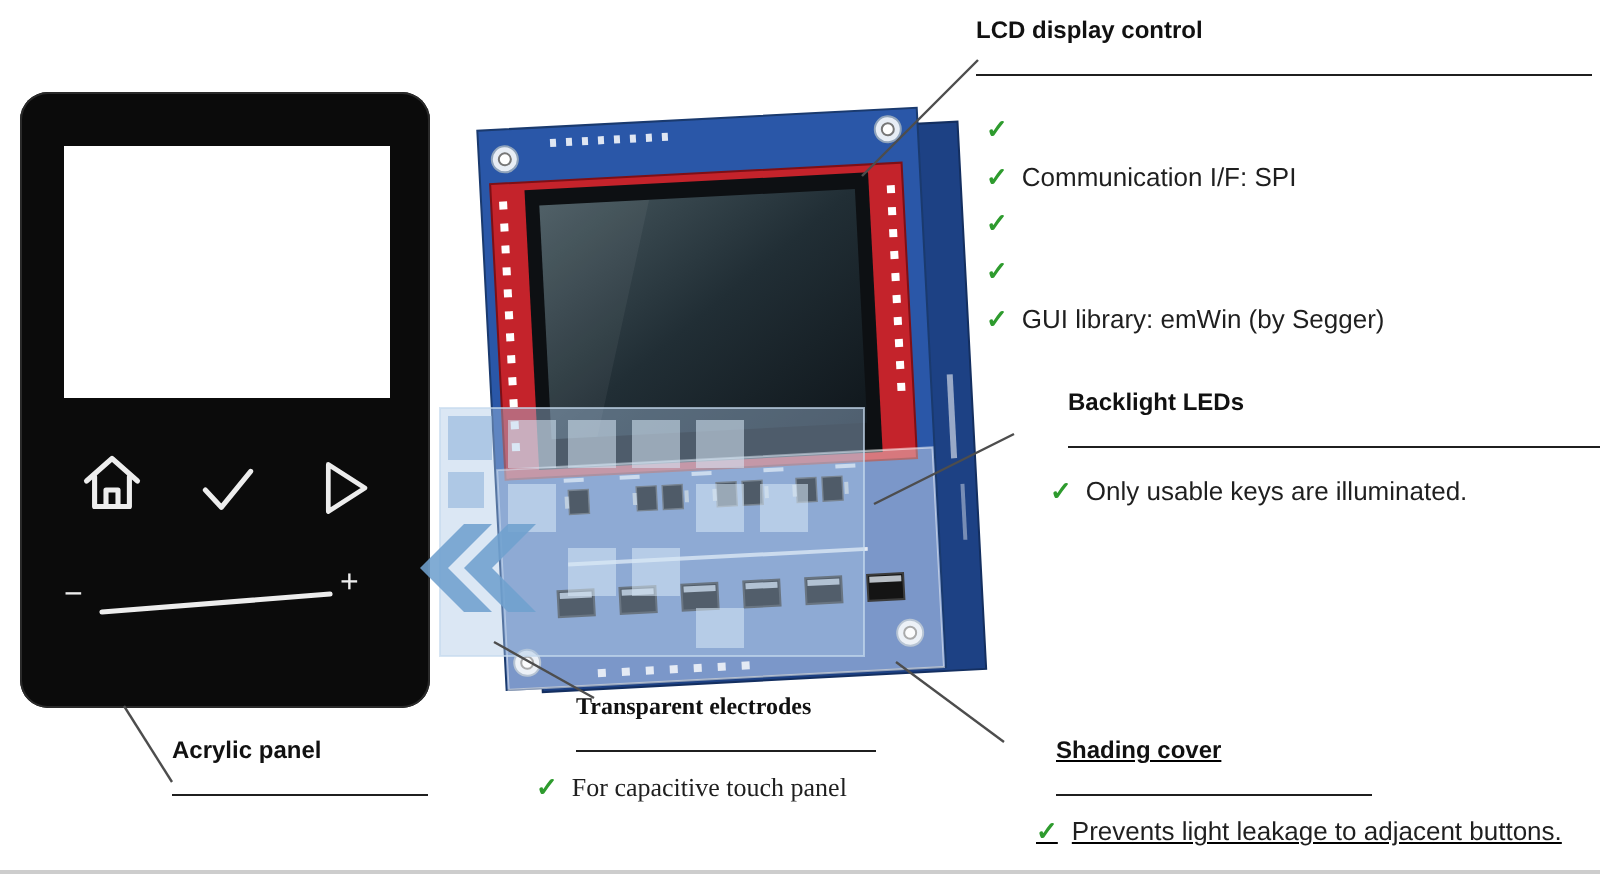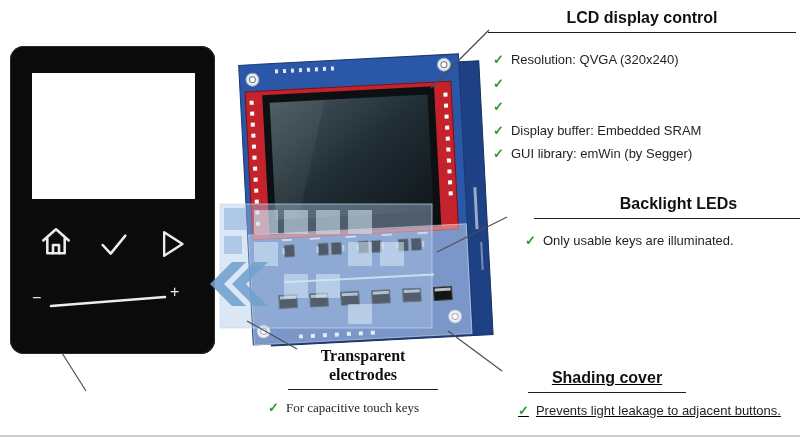--- a/index.html
+++ b/index.html
@@ -10,22 +10,22 @@
          background:#0b0b0b;border-radius:14px;box-shadow:0 0 0 1px #2a2a2a inset;}
   #display-window{position:absolute;left:22px;top:27px;width:163px;height:126px;background:#ffffff;}
   .pico{position:absolute;}
   .pico svg{display:block;}
   #slider-minus{position:absolute;left:22px;top:244px;color:#ededed;font-size:16px;line-height:16px;}
   #slider-plus{position:absolute;left:160px;top:238px;color:#ededed;font-size:16px;line-height:16px;}
   #slider-svg{position:absolute;left:38px;top:246px;}
 
   
   .callout{position:absolute;}
-  .co-title{font-size:16px;font-weight:700;color:#111;padding-bottom:5px;
-            border-bottom:1.6px solid #1f1f1f;line-height:1.2;text-align:center;}
+  .co-title{font-size:12px;font-weight:700;color:#111;padding-bottom:15px;
+            border-bottom:1.6px solid #1f1f1f;line-height:1.2;}
   .co-items{list-style:none;margin:0;padding:0;white-space:nowrap;}
   .co-items li{display:flex;gap:7px;margin-bottom:6px;font-size:13px;color:#1f1f1f;line-height:1.35;}
   .chk{color:#2e9b2e;font-weight:700;font-size:13px;}
 
   #co-lcd{left:488px;top:8px;width:308px;}
   #co-lcd .co-items{margin-top:18px;margin-left:5px;}
   #co-backlight{left:534px;top:194px;width:289px;}
   #co-backlight .co-items{margin-top:13px;margin-left:-9px;}
   #co-acrylic{left:86px;top:368px;width:128px;}
   #co-electrodes{left:288px;top:346px;width:150px;font-family:Liberation Serif, serif;}
@@ -245,56 +245,58 @@
     <line x1="86" y1="391" x2="62" y2="353" stroke="#4d4d4d" stroke-width="1.2"></line>
     <line x1="297" y1="349" x2="247" y2="321" stroke="#4d4d4d" stroke-width="1.2"></line>
     <line x1="502" y1="371" x2="448" y2="331" stroke="#4d4d4d" stroke-width="1.2"></line>
   </svg>
 
   <div class="callout" id="co-lcd">
     <div class="co-title">LCD display control</div>
     <ul class="co-items">
       <li>
           <span class="chk">✓</span>
-          <span>Resolution: QVGA (320x240)</span>
-        </li>
-      <li>
-          <span class="chk">✓</span>
-        </li>
-      <li>
-          <span class="chk">✓</span>
-        </li>
-      <li>
-          <span class="chk">✓</span>
-          <span>Display buffer: Embedded SRAM</span>
+        </li>
+      <li>
+          <span class="chk">✓</span>
+          <span>Communication I/F: SPI</span>
+        </li>
+      <li>
+          <span class="chk">✓</span>
+        </li>
+      <li>
+          <span class="chk">✓</span>
         </li>
       <li>
           <span class="chk">✓</span>
           <span>GUI library: emWin (by Segger)</span>
         </li>
     </ul>
   </div>
 
   <div class="callout" id="co-backlight">
     <div class="co-title">Backlight LEDs</div>
     <ul class="co-items">
       <li>
           <span class="chk">✓</span>
           <span>Only usable keys are illuminated.</span>
         </li>
     </ul>
   </div>
 
+  <div class="callout" id="co-acrylic">
+    <div class="co-title">Acrylic panel</div>
+  </div>
 
   <div class="callout" id="co-electrodes">
     <div class="co-title">Transparent electrodes</div>
     <ul class="co-items">
       <li>
           <span class="chk">✓</span>
-          <span>For capacitive touch keys</span>
+          <span>For capacitive touch panel</span>
         </li>
     </ul>
   </div>
 
   <div class="callout" id="co-shading">
     <div class="co-title">Shading cover</div>
     <ul class="co-items">
       <li>
           <span class="chk">✓</span>
           <span>Prevents light leakage to adjacent buttons.</span>

